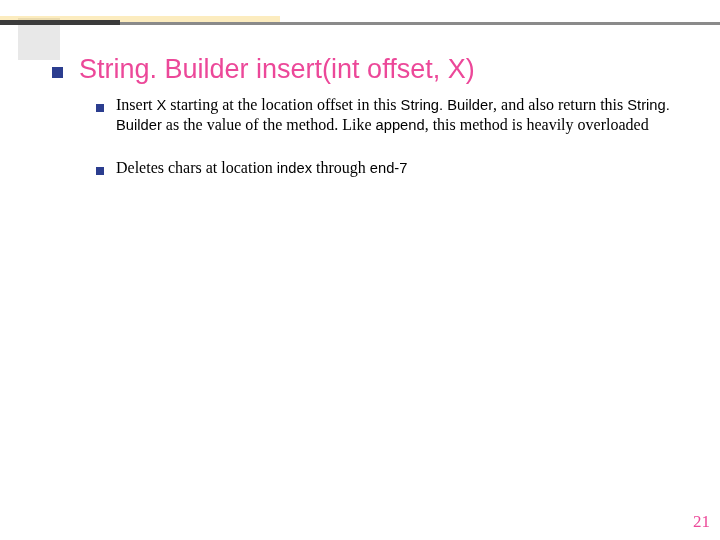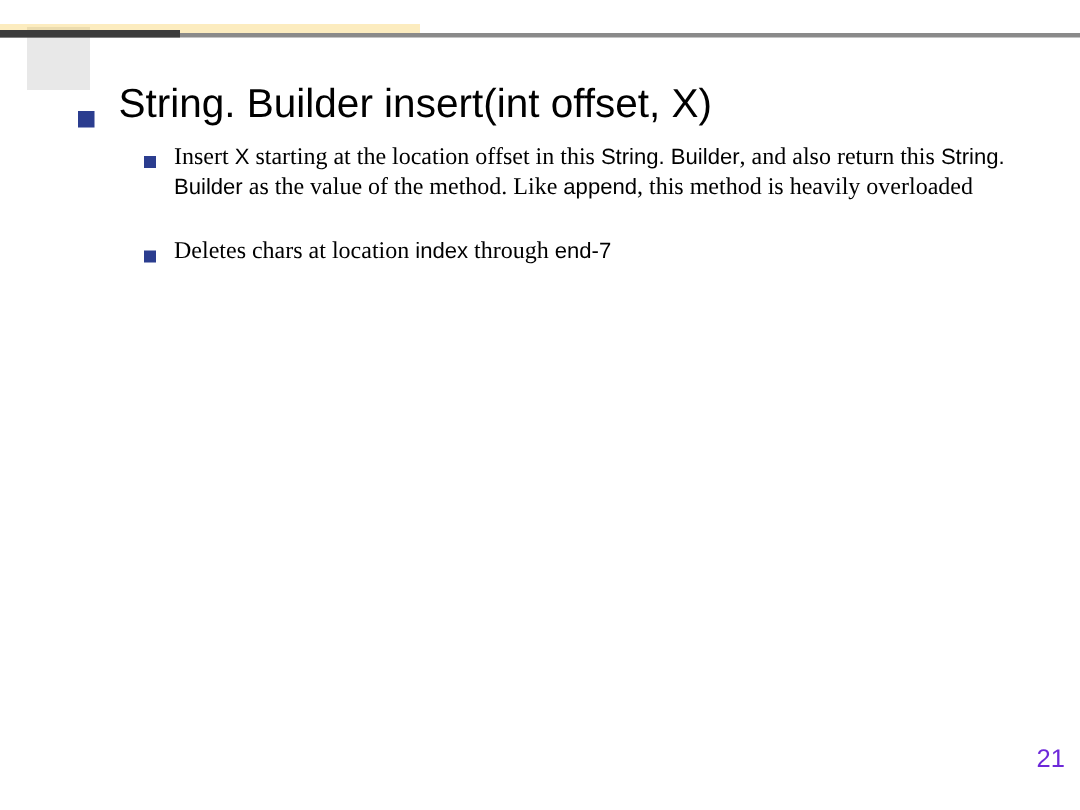--- a/index.html
+++ b/index.html
@@ -57,25 +57,25 @@
     padding: 28px 40px 0 52px;
   }
 
   ul { list-style: none; }
 
   .lvl1 > li {
     margin-bottom: 22px;
   }
   .lvl1-row {
     display: flex;
-    align-items: flex-end;
+    align-items: flex-start;
     gap: 16px;
     font-size: 27px;
     font-family: Verdana, Geneva, sans-serif;
-    color: #000000;
+    color: #ec4899;
   }
   .bullet1 {
     width: 11px; height: 11px;
     background: #2b3d8f;
     margin-top: 13px;
     flex-shrink: 0;
   }
 
   .lvl2 {
     margin-top: 10px;
@@ -97,24 +97,24 @@
     width: 8px; height: 8px;
     background: #2b3d8f;
     margin-top: 9px;
     flex-shrink: 0;
   }
   .code-inline { font-family: Verdana, Geneva, sans-serif; font-size: 0.92em; }
 
   .page-num {
     position: absolute;
     right: 10px;
-    bottom: 24px;
+    bottom: 8px;
     font-size: 17px;
-    font-family: Liberation Sans, sans-serif;
-    color: #6d28d9;
+    font-family: Liberation Serif, serif;
+    color: #ec4899;
   }
 </style>
 </head>
 <body>
 
 <div class="title-block">
   <div class="square-shadow"></div>
   <div class="rule-stack">
     <div class="rule-yellow"></div>
     <div class="rule-grey"></div>

